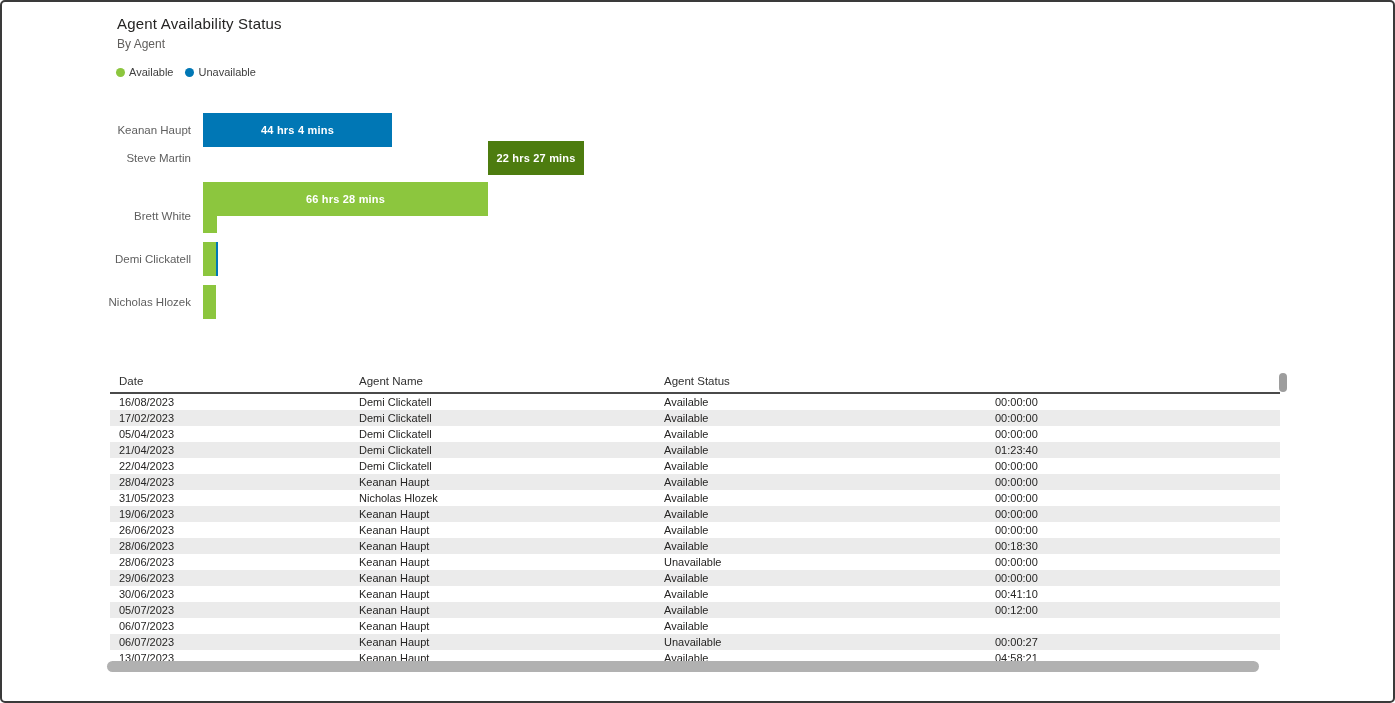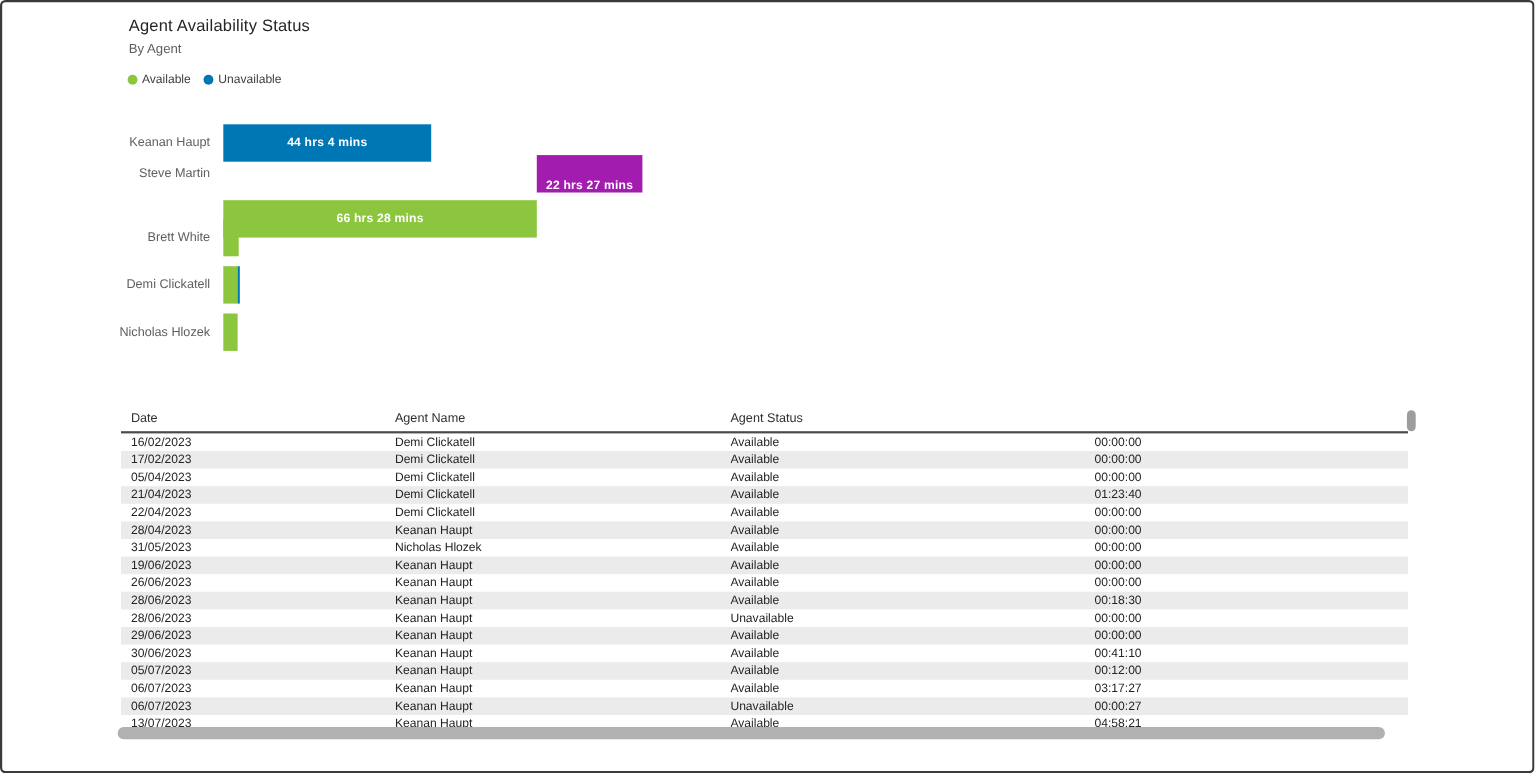--- a/index.html
+++ b/index.html
@@ -86,21 +86,21 @@
         <div class="chart-row-label">Keanan Haupt</div>
         <div class="bar-seg" style="width: 189px; background: rgb(0, 119, 181);">
           <span class="bar-seg-label">44 hrs 4 mins</span>
         </div>
       </div>
       <div class="chart-row" style="top: 28px;">
         <div class="chart-row-label">Steve Martin</div>
         <div class="bar-seg" style="width: 285px; background: rgb(140, 198, 62); margin-top: 41px;">
           <span class="bar-seg-label">66 hrs 28 mins</span>
         </div>
-        <div class="bar-seg" style="width: 96px; background: #a21caf; align-items: flex-end;">
+        <div class="bar-seg" style="width: 96px; background: #4d7c0f;">
           <span class="bar-seg-label">22 hrs 27 mins</span>
         </div>
       </div>
       <div class="chart-row" style="top: 86px;">
         <div class="chart-row-label">Brett White</div>
         <div class="bar-seg" style="width: 14px; background: rgb(140, 198, 62);"></div>
       </div>
       <div class="chart-row" style="top: 129px;">
         <div class="chart-row-label">Demi Clickatell</div>
         <div class="bar-seg" style="width: 13px; background: rgb(140, 198, 62);"></div>
@@ -113,21 +113,21 @@
     </div>
 
   <div class="table-wrap">
     <div class="t-grid thead-row" id="thead">
         <div class="th">Date</div>
         <div class="th">Agent Name</div>
         <div class="th">Agent Status</div>
       </div>
     <div id="tbody">
         <div class="t-grid tr">
-          <div class="td">16/02/2023</div>
+          <div class="td">16/08/2023</div>
           <div class="td">Demi Clickatell</div>
           <div class="td">Available</div>
           <div class="td">00:00:00</div>
         </div>
         <div class="t-grid tr alt">
           <div class="td">17/02/2023</div>
           <div class="td">Demi Clickatell</div>
           <div class="td">Available</div>
           <div class="td">00:00:00</div>
         </div>
@@ -200,21 +200,20 @@
         <div class="t-grid tr alt">
           <div class="td">05/07/2023</div>
           <div class="td">Keanan Haupt</div>
           <div class="td">Available</div>
           <div class="td">00:12:00</div>
         </div>
         <div class="t-grid tr">
           <div class="td">06/07/2023</div>
           <div class="td">Keanan Haupt</div>
           <div class="td">Available</div>
-          <div class="td">03:17:27</div>
         </div>
         <div class="t-grid tr alt">
           <div class="td">06/07/2023</div>
           <div class="td">Keanan Haupt</div>
           <div class="td">Unavailable</div>
           <div class="td">00:00:27</div>
         </div>
         <div class="t-grid tr">
           <div class="td">13/07/2023</div>
           <div class="td">Keanan Haupt</div>

